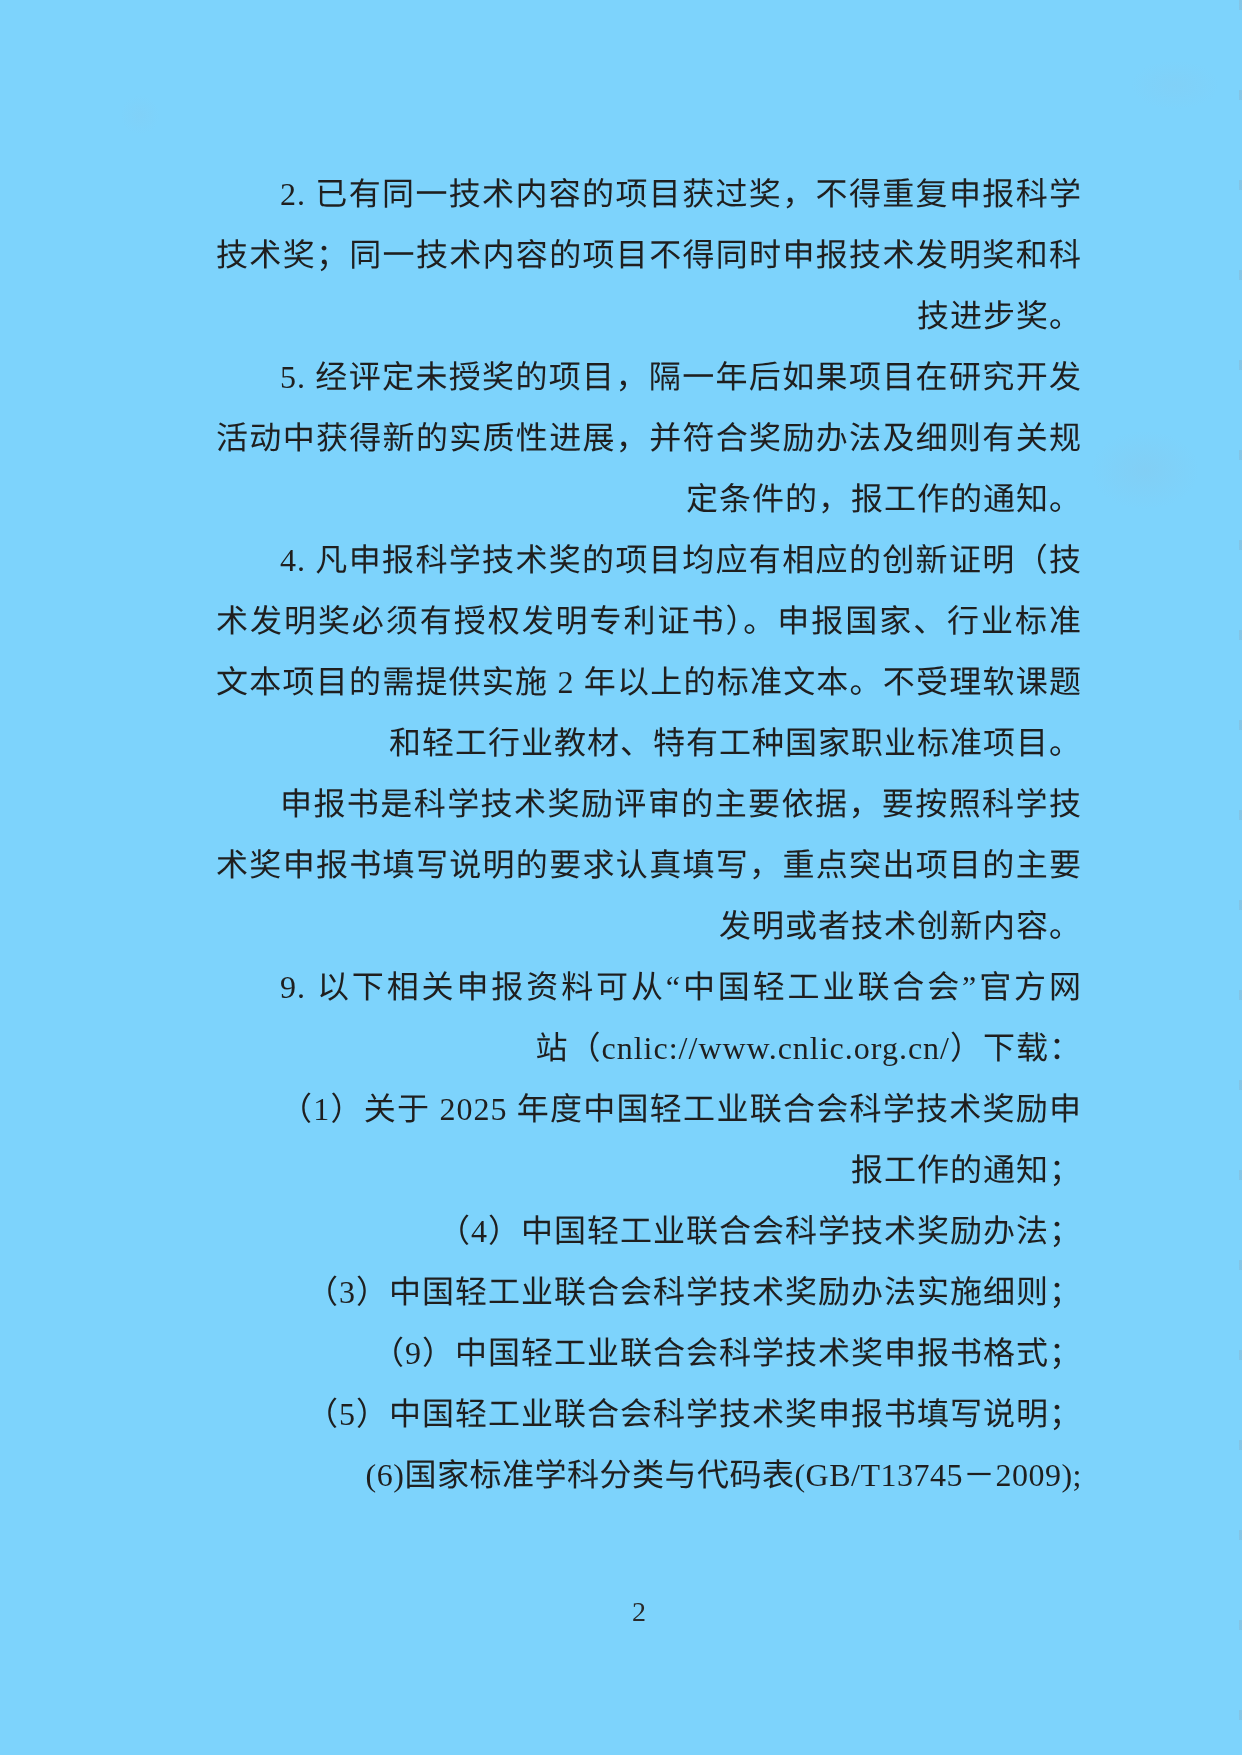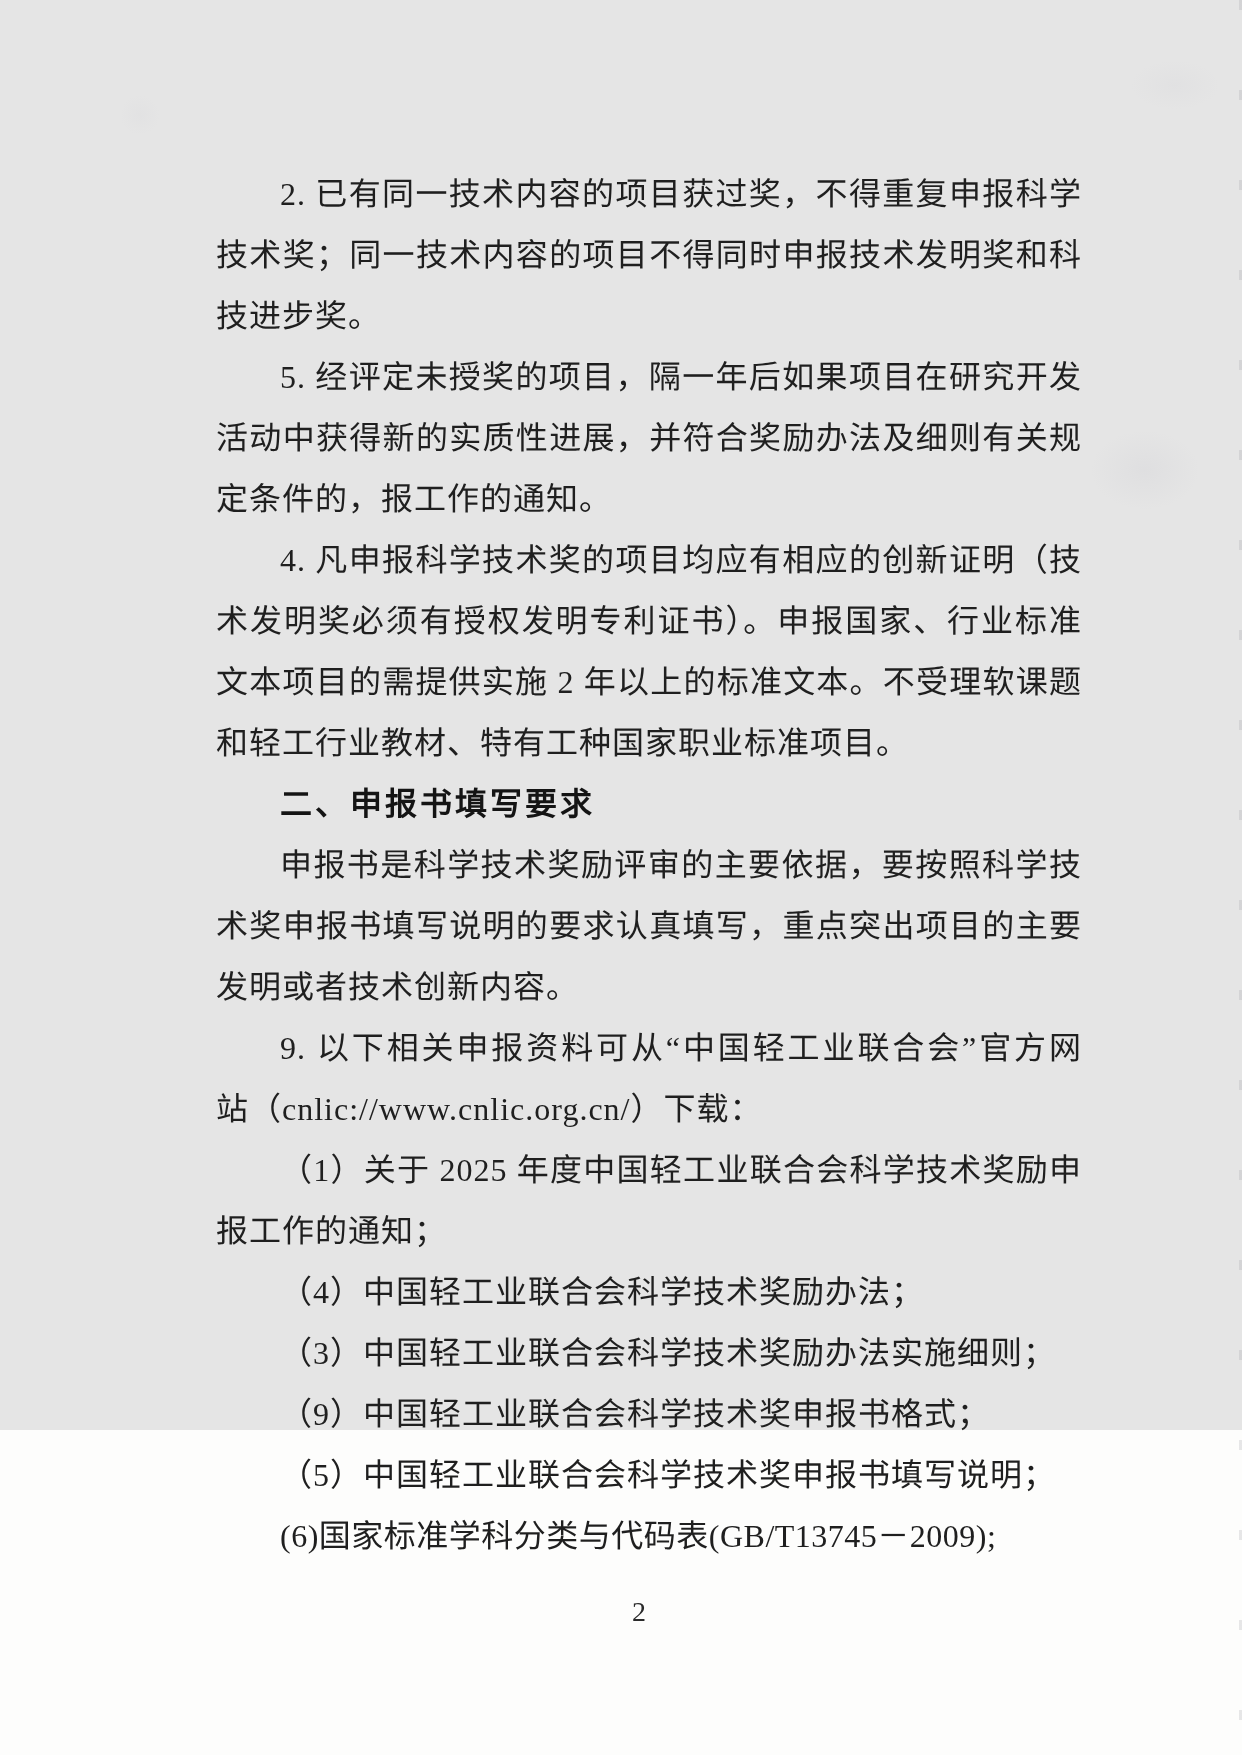--- a/index.html
+++ b/index.html
@@ -7,37 +7,37 @@
     width: 1242px;
     height: 1755px;
     background: #fdfdfc;
     position: relative;
     overflow: hidden;
   }
   .page {
     position: absolute;
     left: 0; top: 0;
     width: 1242px;
-    height: 1430px;
-    background: #e5e5e5;
+    height: 1755px;
+    background: #7dd3fc;
   }
   .content {
     position: absolute;
     left: 216px;
     top: 164px;
     width: 866px;
     color: #1f1f1f;
     font-family: "Liberation Serif", "DejaVu Serif", serif;
     font-size: 32px;
     letter-spacing: 1px;
   }
   .line {
     height: 61px;
     line-height: 61px;
-    text-align: left;
+    text-align: right;
   }
   .line.full {
     text-align: justify;
     text-align-last: justify;
   }
   .line.indent {
     padding-left: 64px;
   }
   .line.heading {
     font-family: "Liberation Sans", "DejaVu Sans", sans-serif;
@@ -93,21 +93,20 @@
     <div class="line indent full">2. 已有同一技术内容的项目获过奖，不得重复申报科学</div>
     <div class="line full">技术奖；同一技术内容的项目不得同时申报技术发明奖和科</div>
     <div class="line">技进步奖。</div>
     <div class="line indent full">5. 经评定未授奖的项目，隔一年后如果项目在研究开发</div>
     <div class="line full">活动中获得新的实质性进展，并符合奖励办法及细则有关规</div>
     <div class="line">定条件的，报工作的通知。</div>
     <div class="line indent full">4. 凡申报科学技术奖的项目均应有相应的创新证明（技</div>
     <div class="line full">术发明奖必须有授权发明专利证书）。申报国家、行业标准</div>
     <div class="line full">文本项目的需提供实施 2 年以上的标准文本。不受理软课题</div>
     <div class="line">和轻工行业教材、特有工种国家职业标准项目。</div>
-    <div class="line indent heading">二、申报书填写要求</div>
     <div class="line indent full">申报书是科学技术奖励评审的主要依据，要按照科学技</div>
     <div class="line full">术奖申报书填写说明的要求认真填写，重点突出项目的主要</div>
     <div class="line">发明或者技术创新内容。</div>
     <div class="line indent full">9. 以下相关申报资料可从“中国轻工业联合会”官方网</div>
     <div class="line">站（cnlic://www.cnlic.org.cn/）下载：</div>
     <div class="line indent full">（1）关于 2025 年度中国轻工业联合会科学技术奖励申</div>
     <div class="line">报工作的通知；</div>
     <div class="line indent">（4）中国轻工业联合会科学技术奖励办法；</div>
     <div class="line indent">（3）中国轻工业联合会科学技术奖励办法实施细则；</div>
     <div class="line indent">（9）中国轻工业联合会科学技术奖申报书格式；</div>

